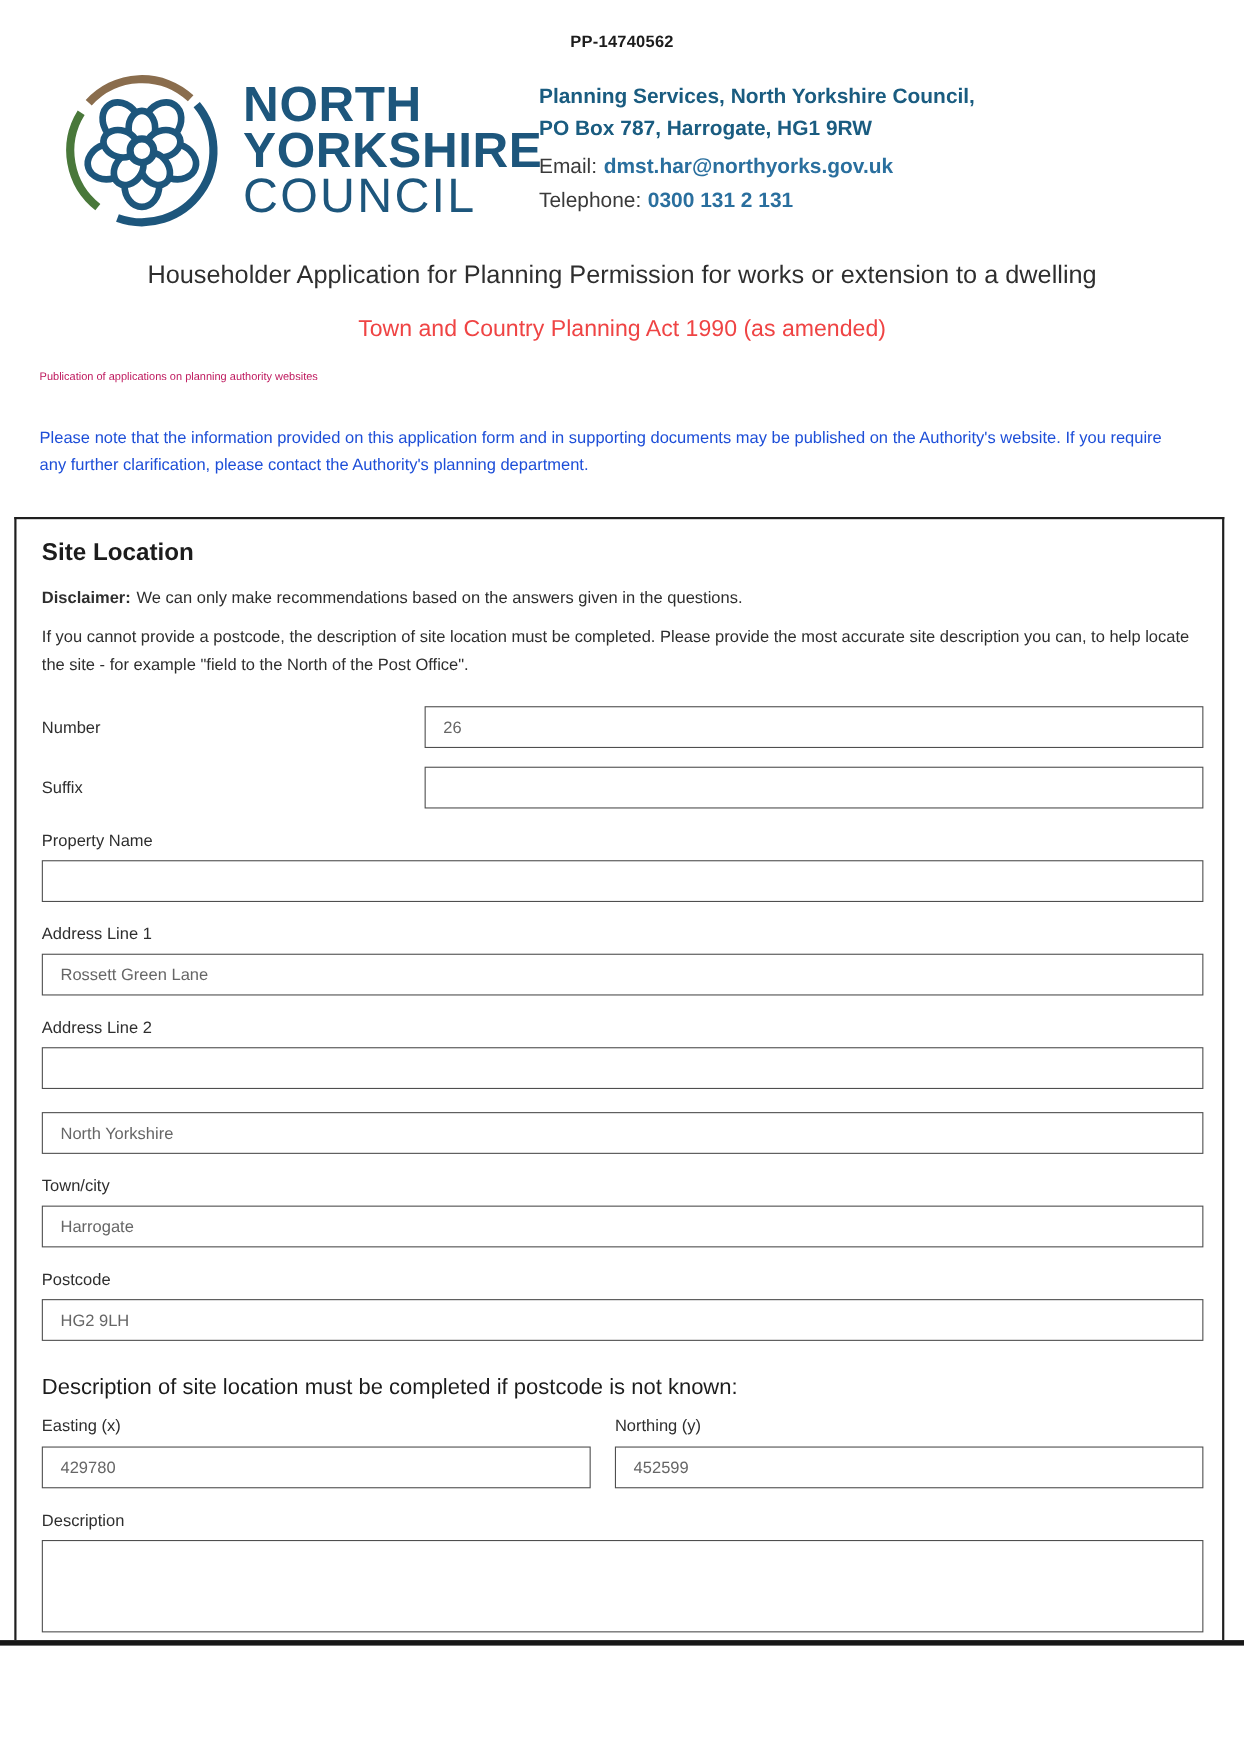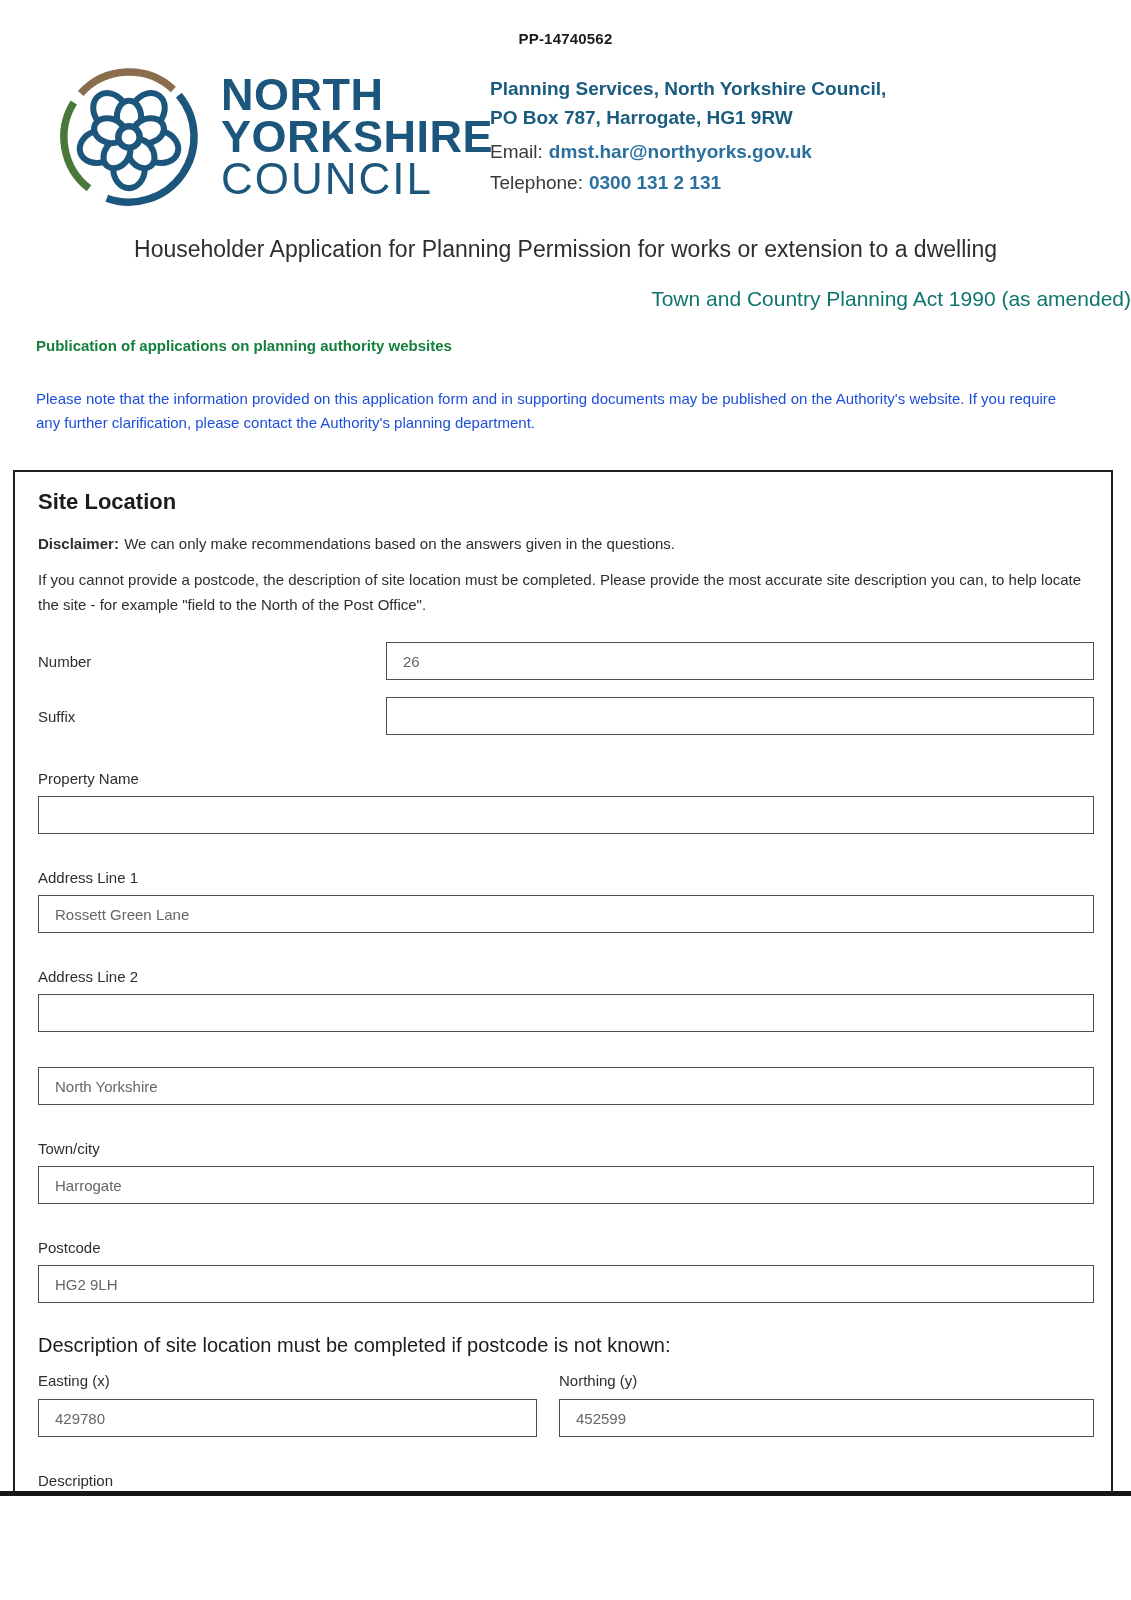--- a/index.html
+++ b/index.html
@@ -16,41 +16,41 @@
   .logo-words { color: #1d567c; display: flex; flex-direction: column; }
   .logo-w { font-size: 45px; font-weight: 700; line-height: 42px; letter-spacing: 0.5px; }
   .logo-w.council { font-weight: 400; font-size: 44px; letter-spacing: 2px; }
 
   .contact { position: absolute; left: 490px; top: 74px; font-size: 19px; }
   .c-bold { color: #1a5c80; font-weight: 700; line-height: 29px; }
   .c-row { margin-top: 9px; color: #3a3a3a; }
   .c-link { color: #2a6f9e; font-weight: 700; text-decoration: none; margin-left: 6px; }
 
   .title    { position: absolute; top: 236px; left: 0; width: 100%; text-align: center; font-size: 23px; color: #2e2e2e; }
-  .subtitle { position: absolute; top: 287px; left: 0; width: 100%; text-align: right; font-size: 21px; color: #0f766e; }
-  .pub-heading { position: absolute; top: 337px; left: 36px; font-size: 15px; font-weight: 700; color: #15803d; }
+  .subtitle { position: absolute; top: 287px; left: 0; width: 100%; text-align: center; font-size: 21px; color: #ef4444; }
+  .pub-heading { position: absolute; top: 337px; left: 36px; font-size: 10px; font-weight: 400; color: #be185d; }
   .pub-note { position: absolute; top: 372px; left: 36px; width: 1042px; font-size: 15px; line-height: 24px; color: #1d4ed8; margin-top: 15px; }
 
   
   .site-box { margin: 0 18px 0 13px; height: 1021px; border: 2px solid #1f1f1f; border-bottom: none;
               padding: 0 17px 0 23px; overflow: hidden; background: #fff; }
   .section-heading { margin: 17px 0 0; font-size: 22px; font-weight: 700; color: #1c1c1c; }
   .disclaimer { margin: 20px 0 0; font-size: 15px; }
   .disclaimer .d-label { font-weight: 700; margin-right: 0.35em; }
   .instructions { margin: 15px 0 0; font-size: 15px; line-height: 25px; }
 
   .f-label { font-size: 15px; color: #2e2e2e; }
   .text-input { height: 38px; border: 1px solid #4f4f4f; background: #fff; font-family: "Liberation Sans", sans-serif;
                 font-size: 15px; color: #666666; padding: 0 16px; border-radius: 0; }
   .field-row { display: flex; align-items: center; margin-top: 25px; }
   .field-row.tight { margin-top: 17px; }
   .field-row .f-label { flex: 0 0 348px; }
   .field-row .text-input { flex: 1; min-width: 0; }
 
-  .field-stack { margin-top: 35px; }
+  .field-stack { margin-top: 21px; }
   .field-stack .f-label { display: block; }
   .field-stack .text-input { width: 100%; margin-top: 9px; display: block; }
 
   .desc-heading { margin: 31px 0 0; font-size: 20px; font-weight: 400; color: #1c1c1c; }
   .coord-row { display: flex; gap: 22px; margin-top: 15px; }
   .coord-col-1 { flex: 0 0 499px; }
   .coord-col-2 { flex: 1; min-width: 0; }
   .coord-row .text-input { width: 100%; margin-top: 9px; display: block; }
 
   .desc-area { width: 100%; margin-top: 9px; display: block; height: 84px; border: 1px solid #4f4f4f;

